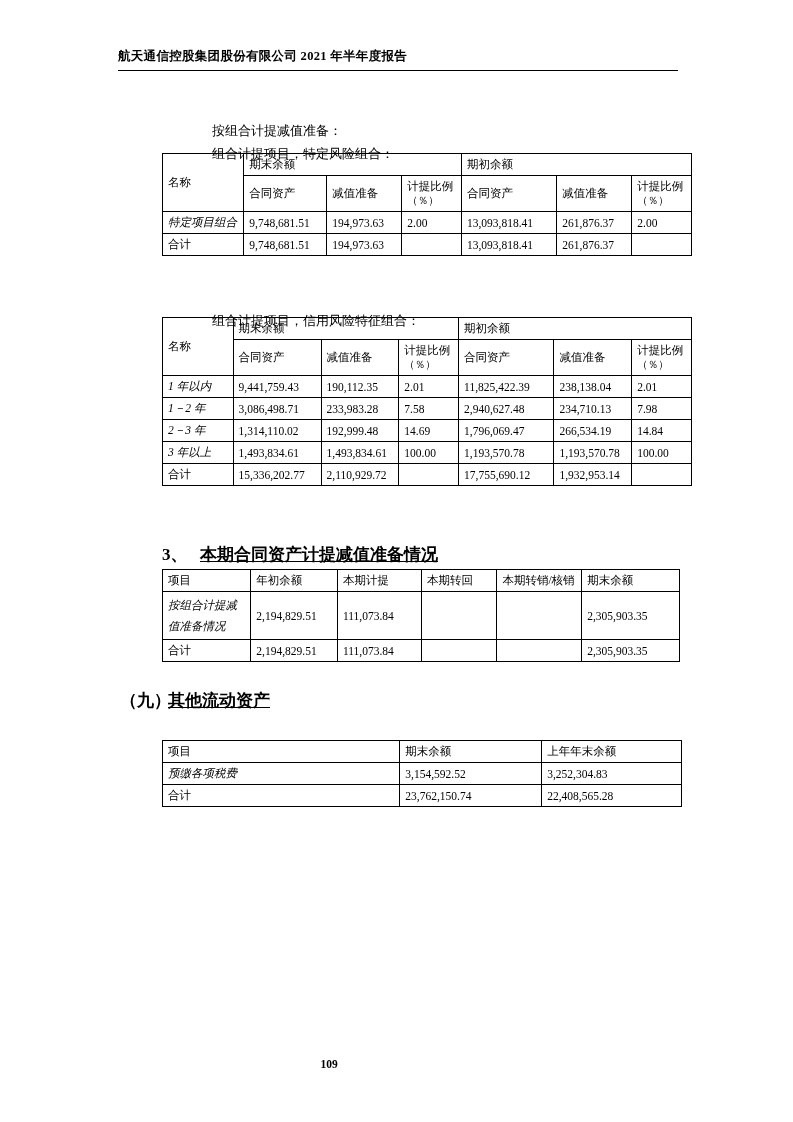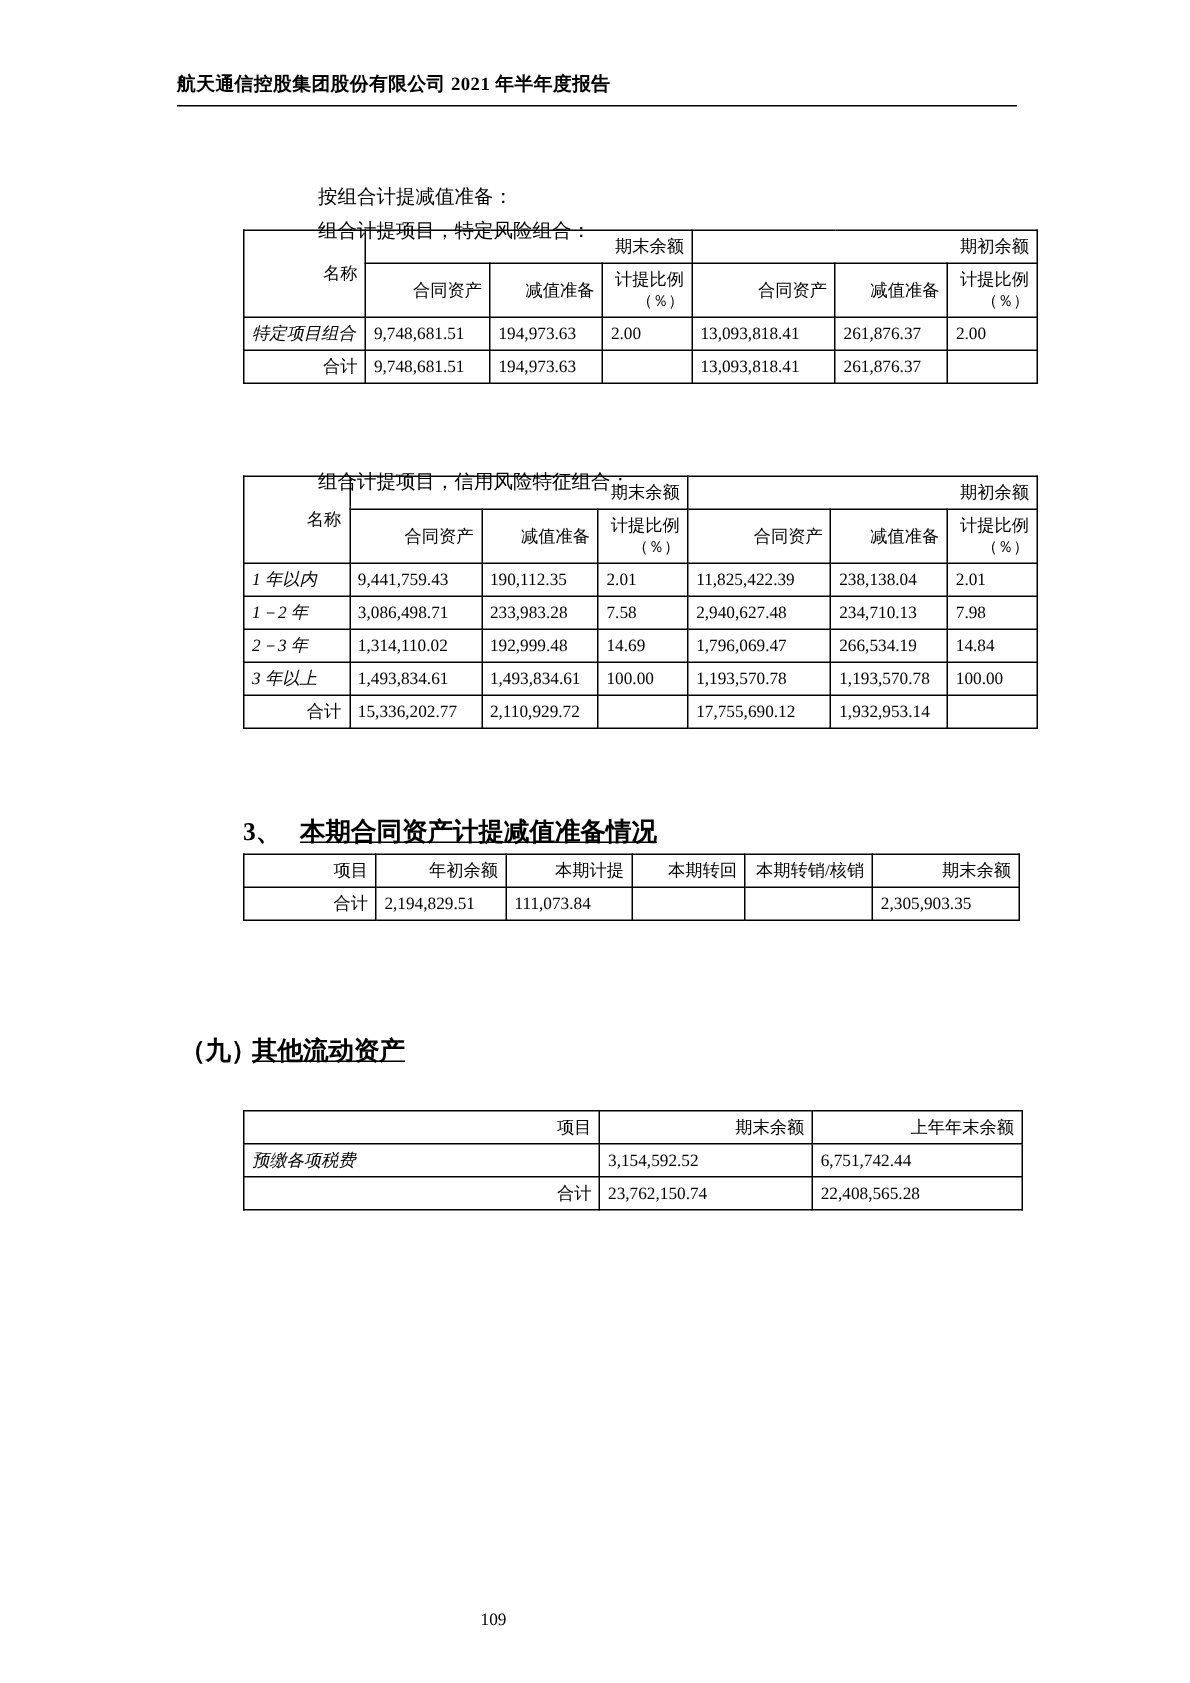--- a/index.html
+++ b/index.html
@@ -58,21 +58,21 @@
     border-collapse: collapse;
     font-size: 11.5px;
     font-family: "Liberation Serif", "DejaVu Serif", serif;
   }
   table.grid td, table.grid th {
     border: 1px solid #000;
     padding: 3px 5px;
     font-weight: normal;
     vertical-align: middle;
   }
-  .c  { text-align: right; }
+  .c  { text-align: left; }
   .r  { }
   .l  { text-align: left; font-style: italic; }
   .t1 {
     position: absolute;
     left: 162px;
     top: 58px;
     width: 530px;
   }
   .t2 {
     position: absolute;
@@ -94,25 +94,26 @@
   }
   .lbl1 { position: absolute; left: 196px; top: 8px; }
   .lbl2 { position: absolute; left: 196px; top: 31px; }
   .lbl3 { position: absolute; left: 196px; top: 198px; }
   .lbl4 { position: absolute; left: 162px; top: 448px; }
   .lbl5 { position: absolute; left: 120px; top: 594px; }
   .sect-num { display: inline-block; width: 38px; }
   .sect-num2 { display: inline-block; width: 48px; }
   .footer {
     position: absolute;
-    bottom: 36px;
+    bottom: 52px;
     left: 0;
     width: 658px;
     text-align: center;
     font-size: 11.5px;
+    font-weight: bold;
   }
   .small-paren { font-size: 10.5px; }
 </style>
 </head>
 <body>
 
 <div class="page">
 
   <div class="header">航天通信控股集团股份有限公司 2021 年半年度报告</div>
   <div class="header-rule"></div>
@@ -270,20 +271,28 @@
       <tbody>
         <tr>
           <td class="c">项目</td>
           <td class="c">年初余额</td>
           <td class="c">本期计提</td>
           <td class="c">本期转回</td>
           <td class="c">本期转销/核销</td>
           <td class="c">期末余额</td>
         </tr>
         <tr>
+          <td class="l" style="line-height:1.8;">按组合计提减值准备情况</td>
+          <td class="r">2,194,829.51</td>
+          <td class="r">111,073.84</td>
+          <td class="r"></td>
+          <td class="r"></td>
+          <td class="r">2,305,903.35</td>
+        </tr>
+        <tr>
           <td class="c">合计</td>
           <td class="r">2,194,829.51</td>
           <td class="r">111,073.84</td>
           <td class="r"></td>
           <td class="r"></td>
           <td class="r">2,305,903.35</td>
         </tr>
       </tbody>
     </table>
 
@@ -299,21 +308,21 @@
       </colgroup>
       <tbody>
         <tr>
           <td class="c">项目</td>
           <td class="c">期末余额</td>
           <td class="c">上年年末余额</td>
         </tr>
         <tr>
           <td class="l">预缴各项税费</td>
           <td class="r">3,154,592.52</td>
-          <td class="r">6,751,742.44</td>
+          <td class="r">3,252,304.83</td>
         </tr>
         <tr>
           <td class="c">合计</td>
           <td class="r">23,762,150.74</td>
           <td class="r">22,408,565.28</td>
         </tr>
       </tbody>
     </table>
 
   </div>

